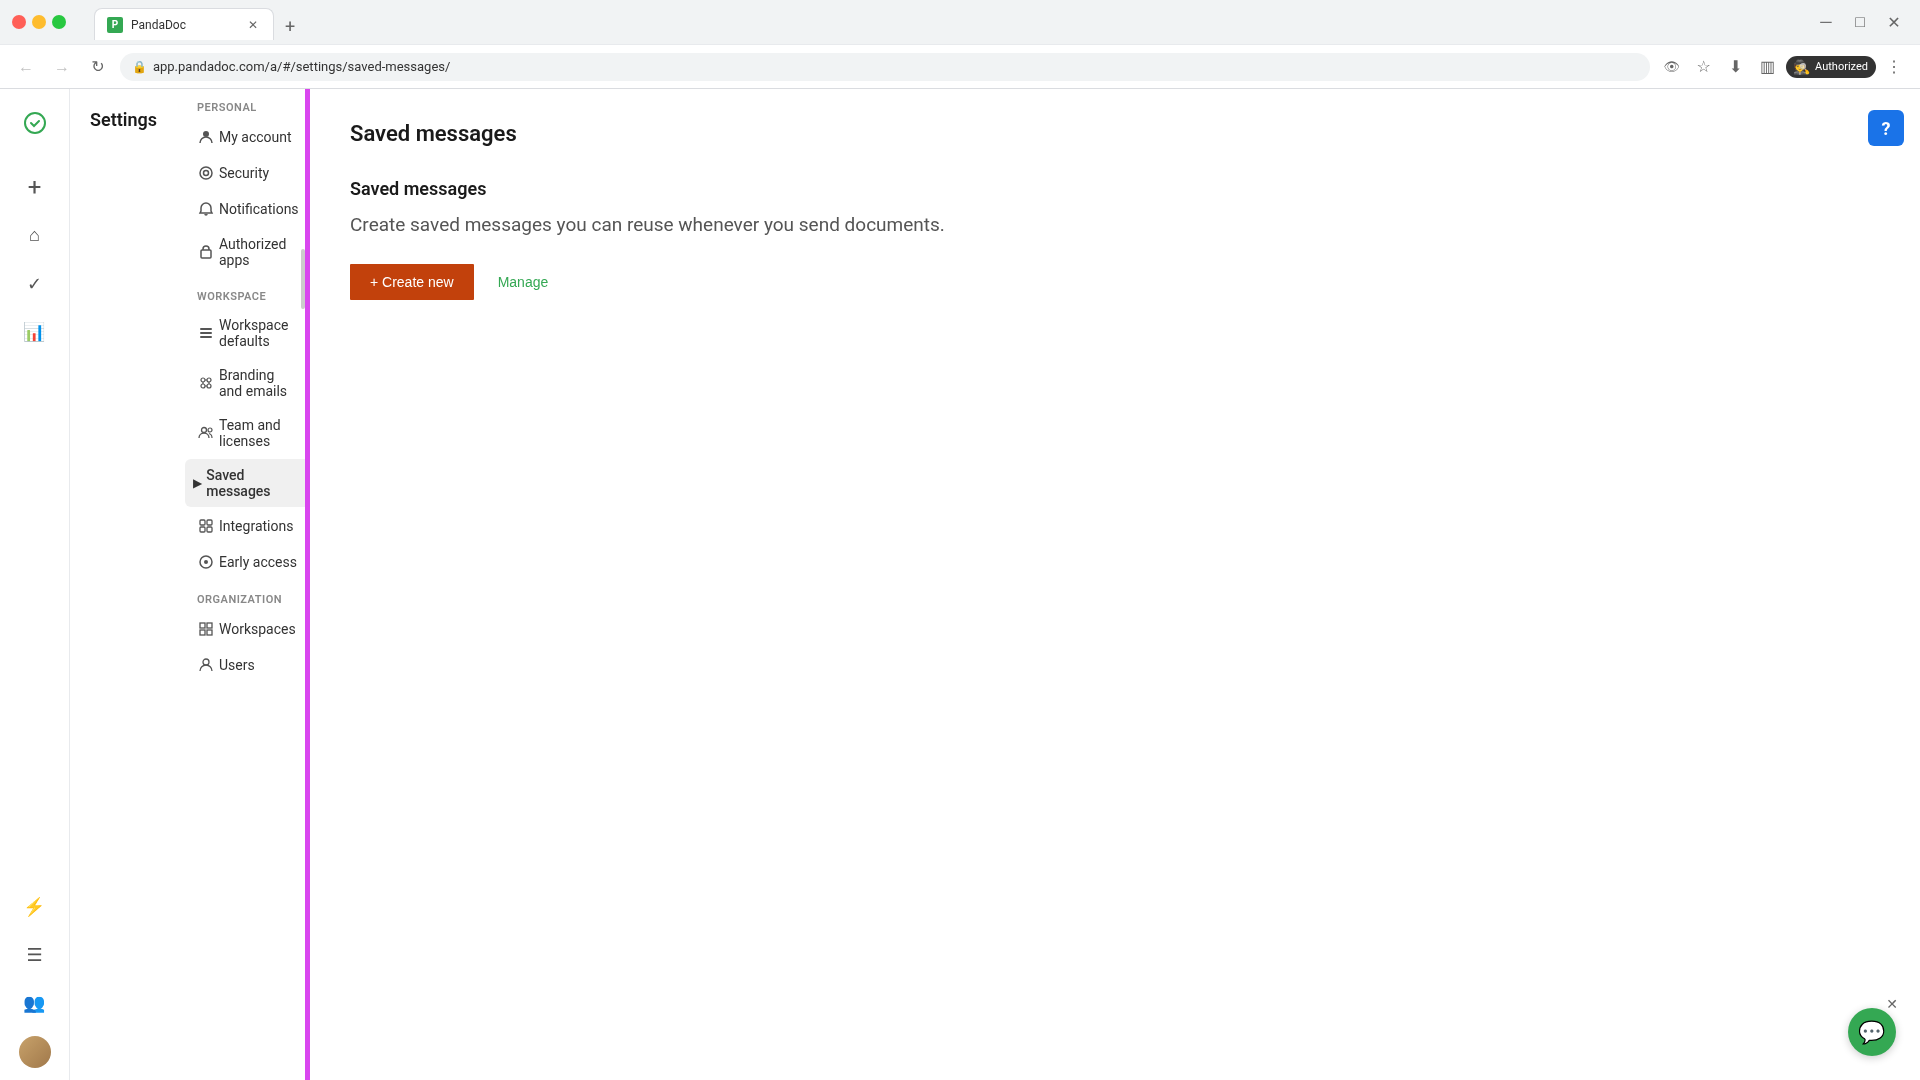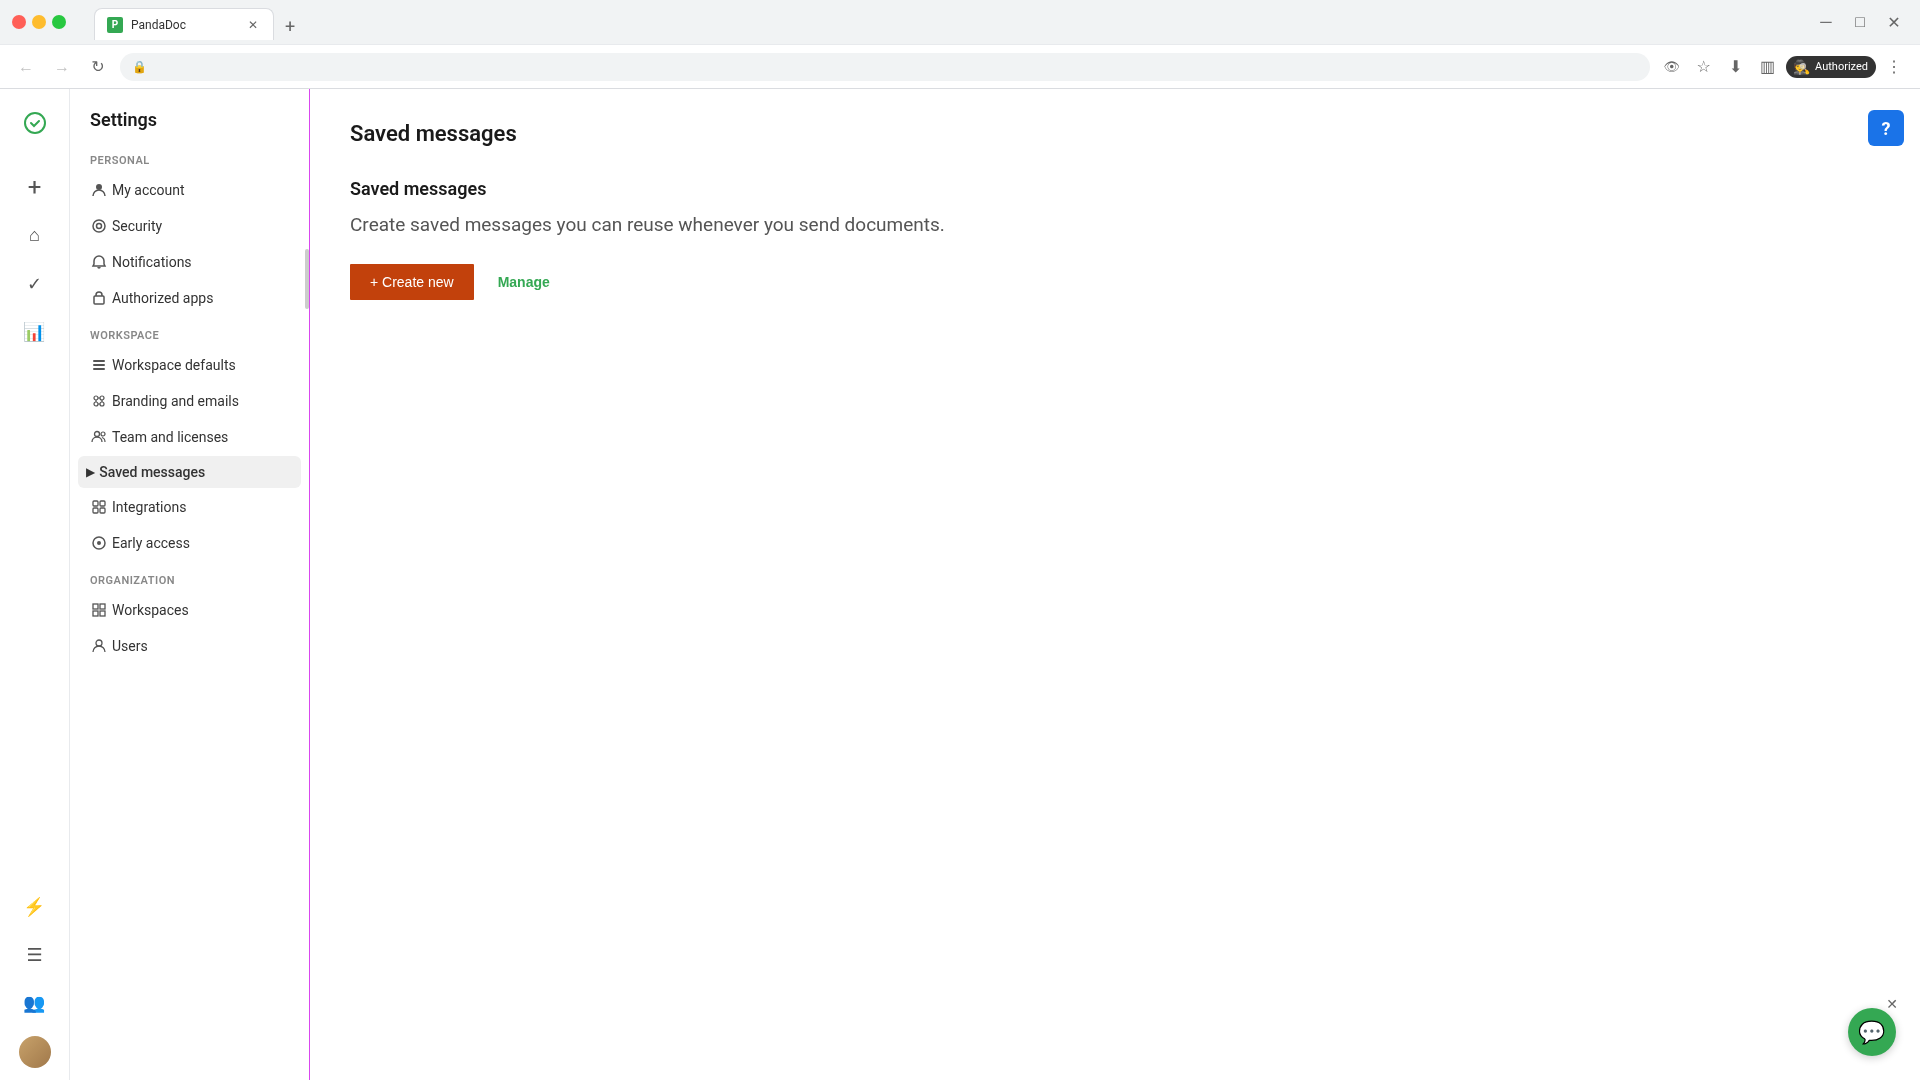--- a/index.html
+++ b/index.html
@@ -31,21 +31,21 @@
 
     
     .app-container { display: flex; flex: 1; overflow: hidden; }
 
     
     .sidebar-icons { width: 70px; background: #fff; border-right: 1px solid #e8eaed; display: flex; flex-direction: column; align-items: center; padding: 12px 0; gap: 4px; flex-shrink: 0; }
     .sidebar-icon-item { width: 44px; height: 44px; display: flex; align-items: center; justify-content: center; border-radius: 8px; cursor: pointer; color: #666; font-size: 20px; }
     .sidebar-icon-avatar { width: 32px; height: 32px; border-radius: 50%; background: #c8a26b; overflow: hidden; cursor: pointer; }
 
     
-    .settings-sidebar { width: 240px; background: #fff; border-right: 1px solid #d946ef; display: flex; flex-direction: column; overflow-y: auto; flex-shrink: 0; }
+    .settings-sidebar { width: 240px; background: #fff; border-right: 5px solid #d946ef; display: flex; overflow-y: auto; flex-shrink: 0; }
     .settings-header { padding: 20px 20px 12px; }
     .settings-title { font-size: 18px; font-weight: 600; color: #1a1a1a; }
     .settings-nav { padding: 0 8px; flex: 1; }
     .nav-section-label { font-size: 11px; font-weight: 600; color: #888; letter-spacing: 0.5px; padding: 12px 12px 6px; text-transform: uppercase; }
     .nav-item { display: flex; align-items: center; gap: 4px; padding: 8px 12px; border-radius: 6px; cursor: pointer; color: #333; font-size: 14px; margin-bottom: 2px; }
     .nav-item.active { background: #f0f0f0; font-weight: 500; }
     .nav-item .nav-icon { width: 18px; height: 18px; display: flex; align-items: center; justify-content: center; flex-shrink: 0; color: #555; font-size: 15px; }
     .nav-arrow { margin-left: -4px; font-size: 12px; color: #333; }
 
     
@@ -53,21 +53,21 @@
     .settings-sidebar::-webkit-scrollbar-track { background: transparent; }
     .settings-sidebar::-webkit-scrollbar-thumb { background: #ccc; border-radius: 2px; }
 
     
     .main-content { flex: 1; padding: 32px 40px; overflow-y: auto; background: #fff; }
     .page-title { font-size: 22px; font-weight: 600; color: #1a1a1a; margin-bottom: 32px; }
     .section-title { font-size: 18px; font-weight: 600; color: #1a1a1a; margin-bottom: 12px; }
     .section-description { font-size: 19px; color: #555; margin-bottom: 24px; line-height: 1.5; }
     .actions-row { display: flex; align-items: center; gap: 16px; }
     .btn-create { display: flex; align-items: center; gap: 8px; background: #c2410c; color: #fff; border: none; border-radius: 1px; padding: 10px 20px; font-size: 14px; font-weight: 500; cursor: pointer; }
-    .btn-manage { background: none; border: none; color: #34a853; font-size: 14px; font-weight: 700; cursor: pointer; padding: 10px 8px; }
+    .btn-manage { background: none; border: none; color: #34a853; font-size: 14px; font-weight: 400; cursor: pointer; padding: 10px 8px; }
 
     
     .help-btn { position: fixed; top: 110px; right: 16px; width: 36px; height: 36px; background: #1a73e8; border-radius: 6px; display: flex; align-items: center; justify-content: center; color: #fff; font-size: 18px; font-weight: bold; cursor: pointer; z-index: 100; }
 
     
     .chat-btn { position: fixed; bottom: 24px; right: 24px; width: 48px; height: 48px; background: #34a853; border-radius: 50%; display: flex; align-items: center; justify-content: center; color: #fff; font-size: 22px; cursor: pointer; z-index: 100; box-shadow: 0 2px 8px rgba(0,0,0,0.2); }
 
     
     .chat-close { position: fixed; bottom: 68px; right: 20px; width: 16px; height: 16px; display: flex; align-items: center; justify-content: center; color: #666; font-size: 14px; cursor: pointer; z-index: 101; }
   </style>
@@ -96,20 +96,21 @@
       <button class="nav-btn">□</button>
       <button class="nav-btn">✕</button>
     </div>
   </div>
   <div class="nav-bar">
     <button class="nav-btn disabled">←</button>
     <button class="nav-btn disabled">→</button>
     <button class="nav-btn">↻</button>
     <div class="address-bar">
       <span class="address-bar-lock">🔒</span>
+      <span class="address-text">app.pandadoc.com/a/#/settings/saved-messages/</span>
     </div>
     <div class="nav-icons">
       <div class="nav-icon-btn" style="font-size:13px;">👁</div>
       <div class="nav-icon-btn">☆</div>
       <div class="nav-icon-btn">⬇</div>
       <div class="nav-icon-btn">▥</div>
       <div class="incognito-badge">
         <span style="font-size:14px;">🕵</span>
         <span>Authorized</span>
       </div>

